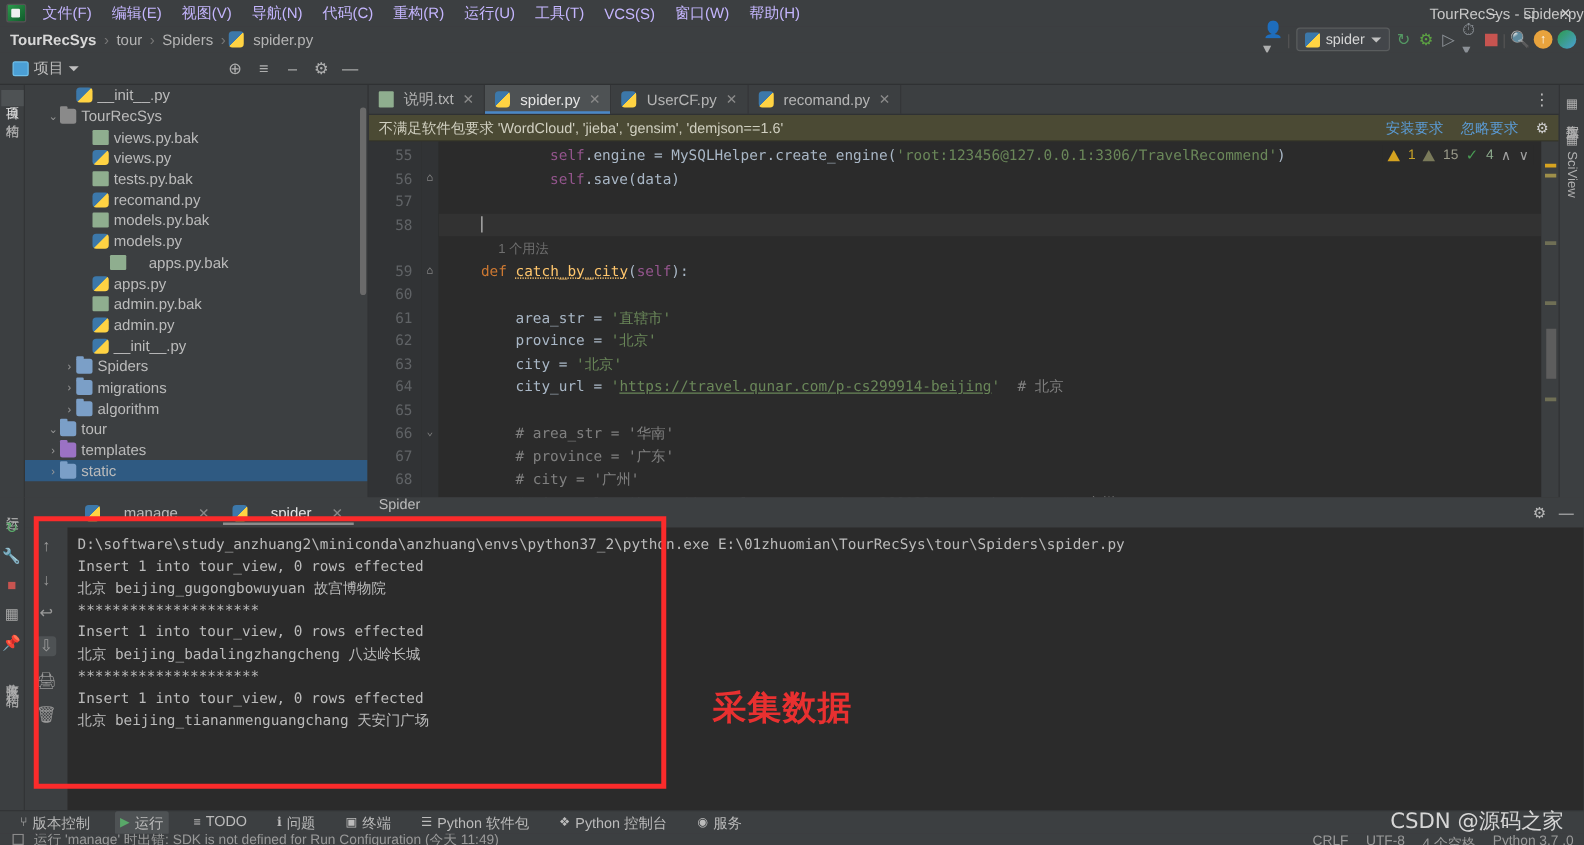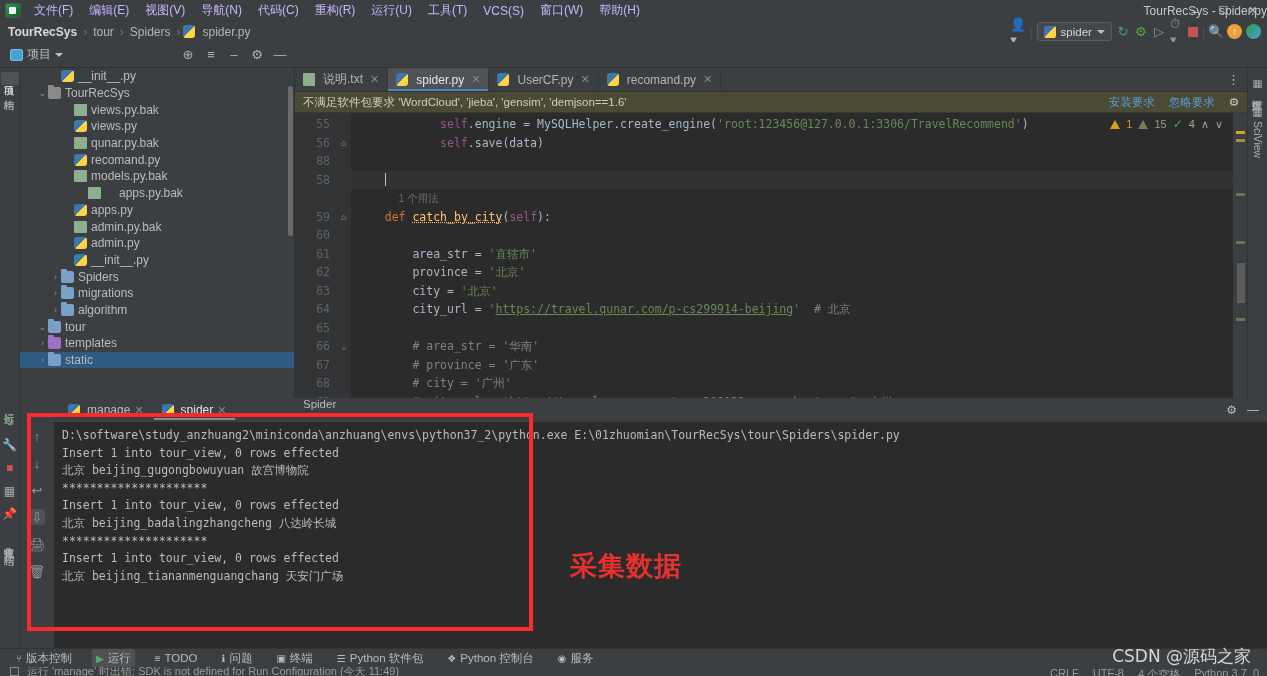--- a/index.html
+++ b/index.html
@@ -194,21 +194,21 @@
   }
   .bleft .vtab2 { writing-mode: vertical-rl; font-size:10.5px; color:#b0b0b0; padding: 4px 2px; }
   .run-icons { display:flex; flex-direction:column; align-items:center; gap:9px; margin-top: 6px; }
   .ri { width:14px; height:14px; display:flex; align-items:center; justify-content:center; font-size:12px; color:#a8a8a8; }
 
   .bcontent { flex: 1; display:flex; flex-direction: column; min-width: 0; }
   .btabs {
     height: 24px; background:#3c3f41; display:flex; align-items:center; font-size:12px;
     padding-left: 40px; gap: 2px; position: relative;
   }
-  .btab { display:flex; align-items:center; gap:4px; padding: 3px 8px; color:#bbb; }
+  .btab { display:flex; align-items:center; gap:16px; padding: 3px 8px; color:#bbb; }
   .btab.active { color:#e4e4e4; box-shadow: inset 0 -2px 0 #8c8c8c; }
   .btab .x { color:#888; font-size:11px; }
   .btabs .right { margin-left:auto; display:flex; gap:10px; padding-right:8px; align-items:center; color:#bbb; }
 
   .console-row { display:flex; flex:1; min-height:0; }
   .cside { width: 34px; background:#3c3f41; display:flex; flex-direction:column; align-items:center; gap:11px; padding-top:6px; }
   .cs-ic { width:16px; height:16px; display:flex; align-items:center; justify-content:center; color:#9a9a9a; font-size:13px; }
   .cs-ic.sel { background:#4e5254; border-radius:3px; }
   .console {
     flex:1; background:#2b2b2b; font-family:"DejaVu Sans Mono", monospace; font-size:11.5px;
@@ -343,31 +343,36 @@
           <span>views.py.bak</span>
         </div>
         <div class="row" style="padding-left: 43px;">
           <span class="arrow"></span>
           <span class="ic py"></span>
           <span>views.py</span>
         </div>
         <div class="row" style="padding-left: 43px;">
           <span class="arrow"></span>
           <span class="ic bak"></span>
-          <span>qunar.py.bak</span>
+          <span>tests.py.bak</span>
         </div>
         <div class="row" style="padding-left: 43px;">
           <span class="arrow"></span>
           <span class="ic py"></span>
           <span>recomand.py</span>
         </div>
         <div class="row" style="padding-left: 43px;">
           <span class="arrow"></span>
           <span class="ic bak"></span>
           <span>models.py.bak</span>
+        </div>
+        <div class="row" style="padding-left: 43px;">
+          <span class="arrow"></span>
+          <span class="ic py"></span>
+          <span>models.py</span>
         </div>
         <div class="row" style="padding-left: 43px; gap: 14px;">
           <span class="arrow"></span>
           <span class="ic bak"></span>
           <span>apps.py.bak</span>
         </div>
         <div class="row" style="padding-left: 43px;">
           <span class="arrow"></span>
           <span class="ic py"></span>
           <span>apps.py</span>
@@ -451,21 +456,21 @@
           <a href="#">安装要求</a>
           <a href="#">忽略要求</a>
           <span style="color:#cfcfcf">⚙</span>
         </span>
       </div>
 
       <div class="code-area">
         <div class="gutter" id="gutter">
             <div class="gl">55</div>
             <div class="gl">56</div>
-            <div class="gl">88</div>
+            <div class="gl">57</div>
             <div class="gl">58</div>
             <div class="gl"></div>
             <div class="gl">59</div>
             <div class="gl">60</div>
             <div class="gl">61</div>
             <div class="gl">62</div>
             <div class="gl">63</div>
             <div class="gl">64</div>
             <div class="gl">65</div>
             <div class="gl">66</div>

